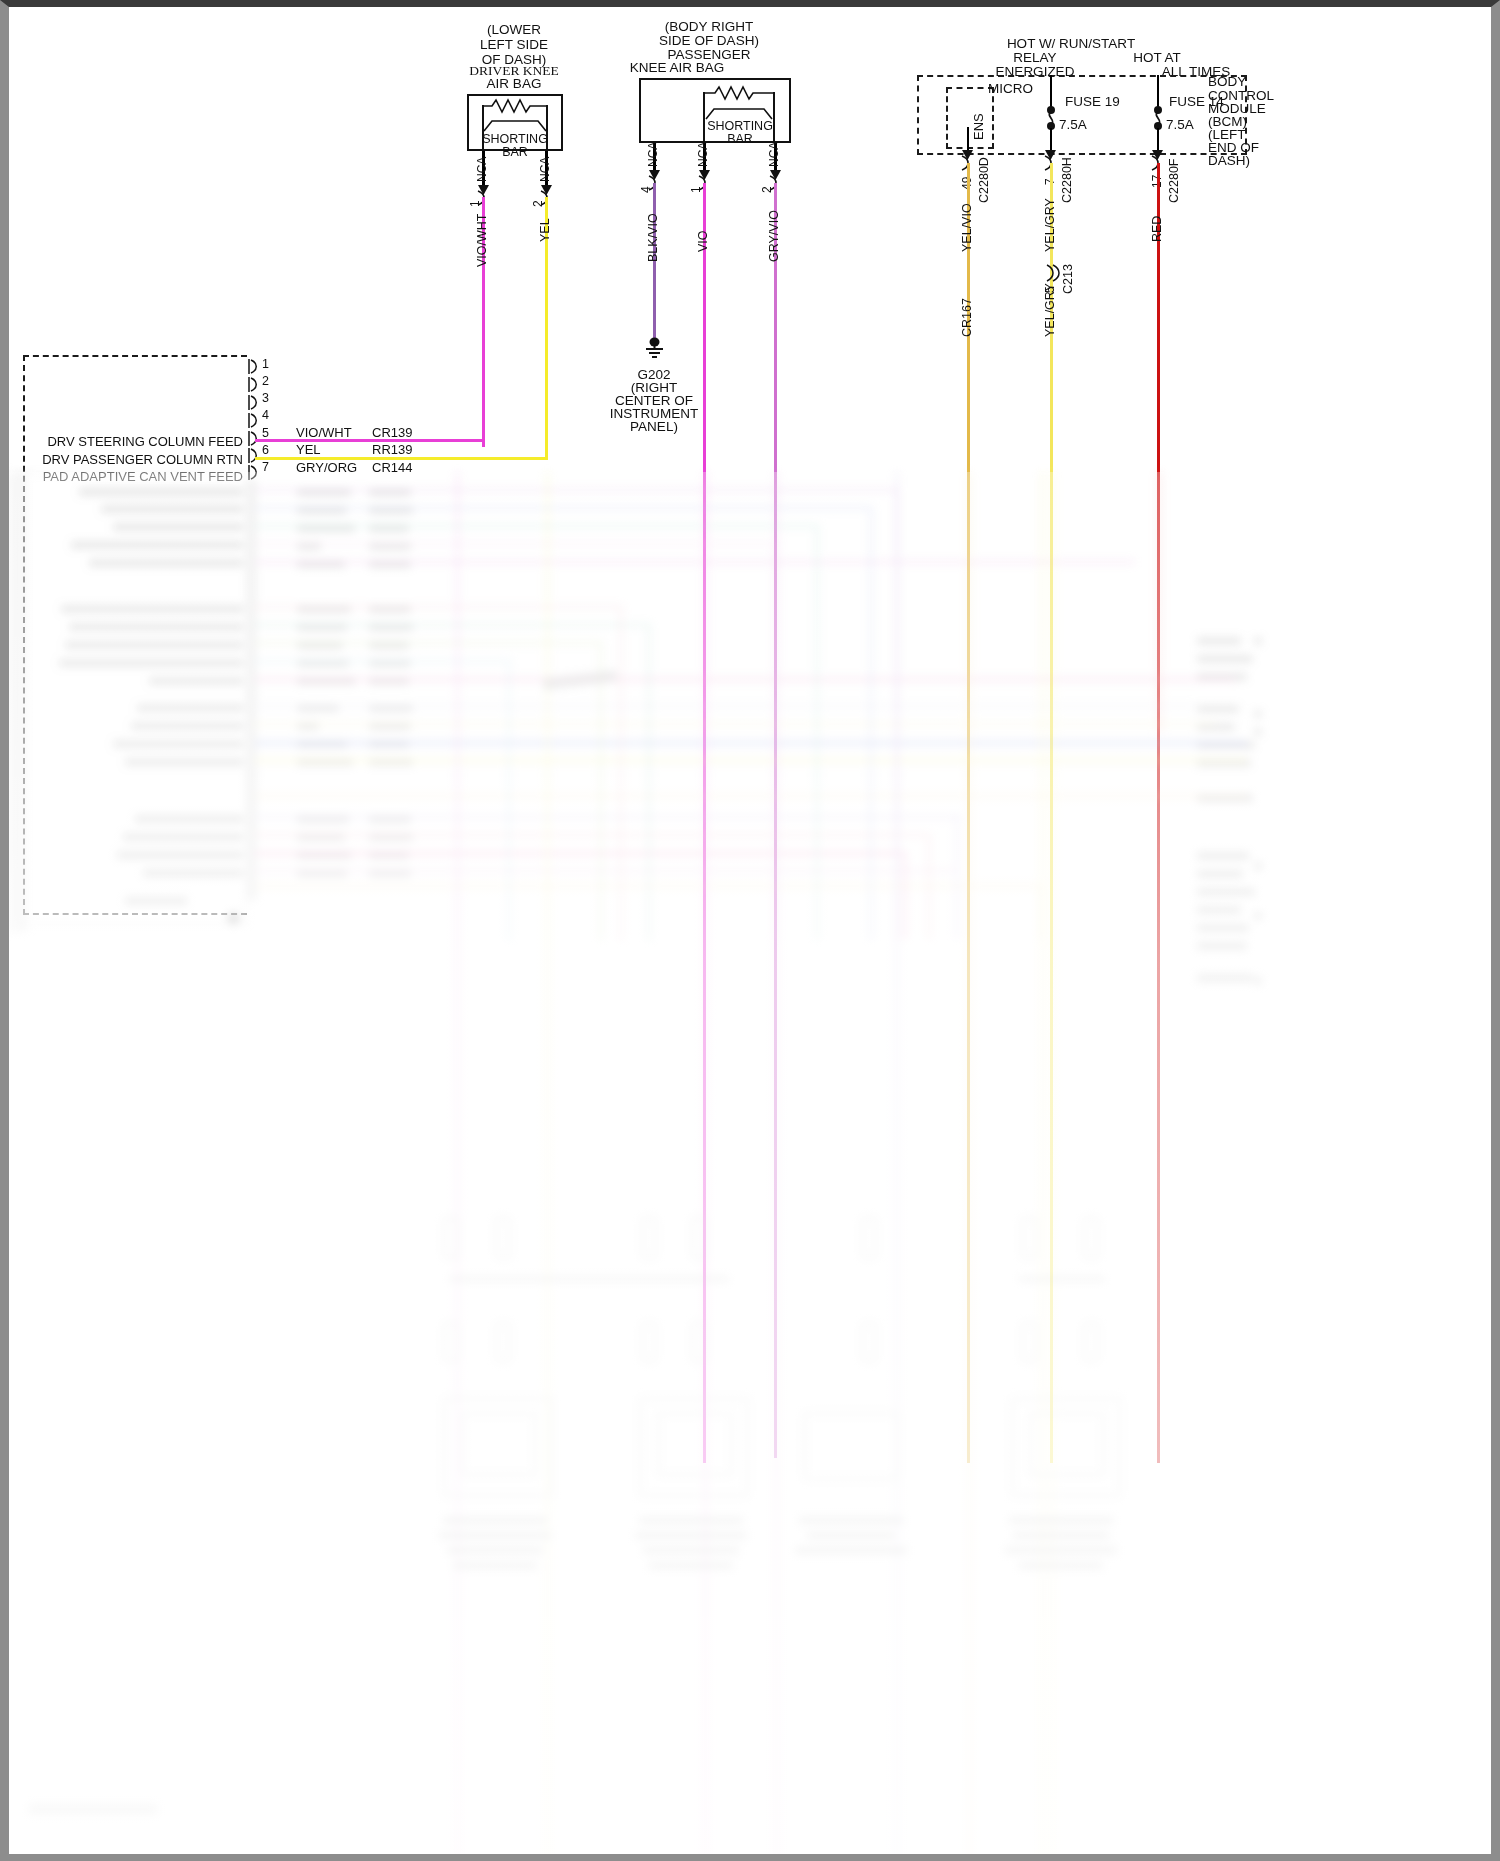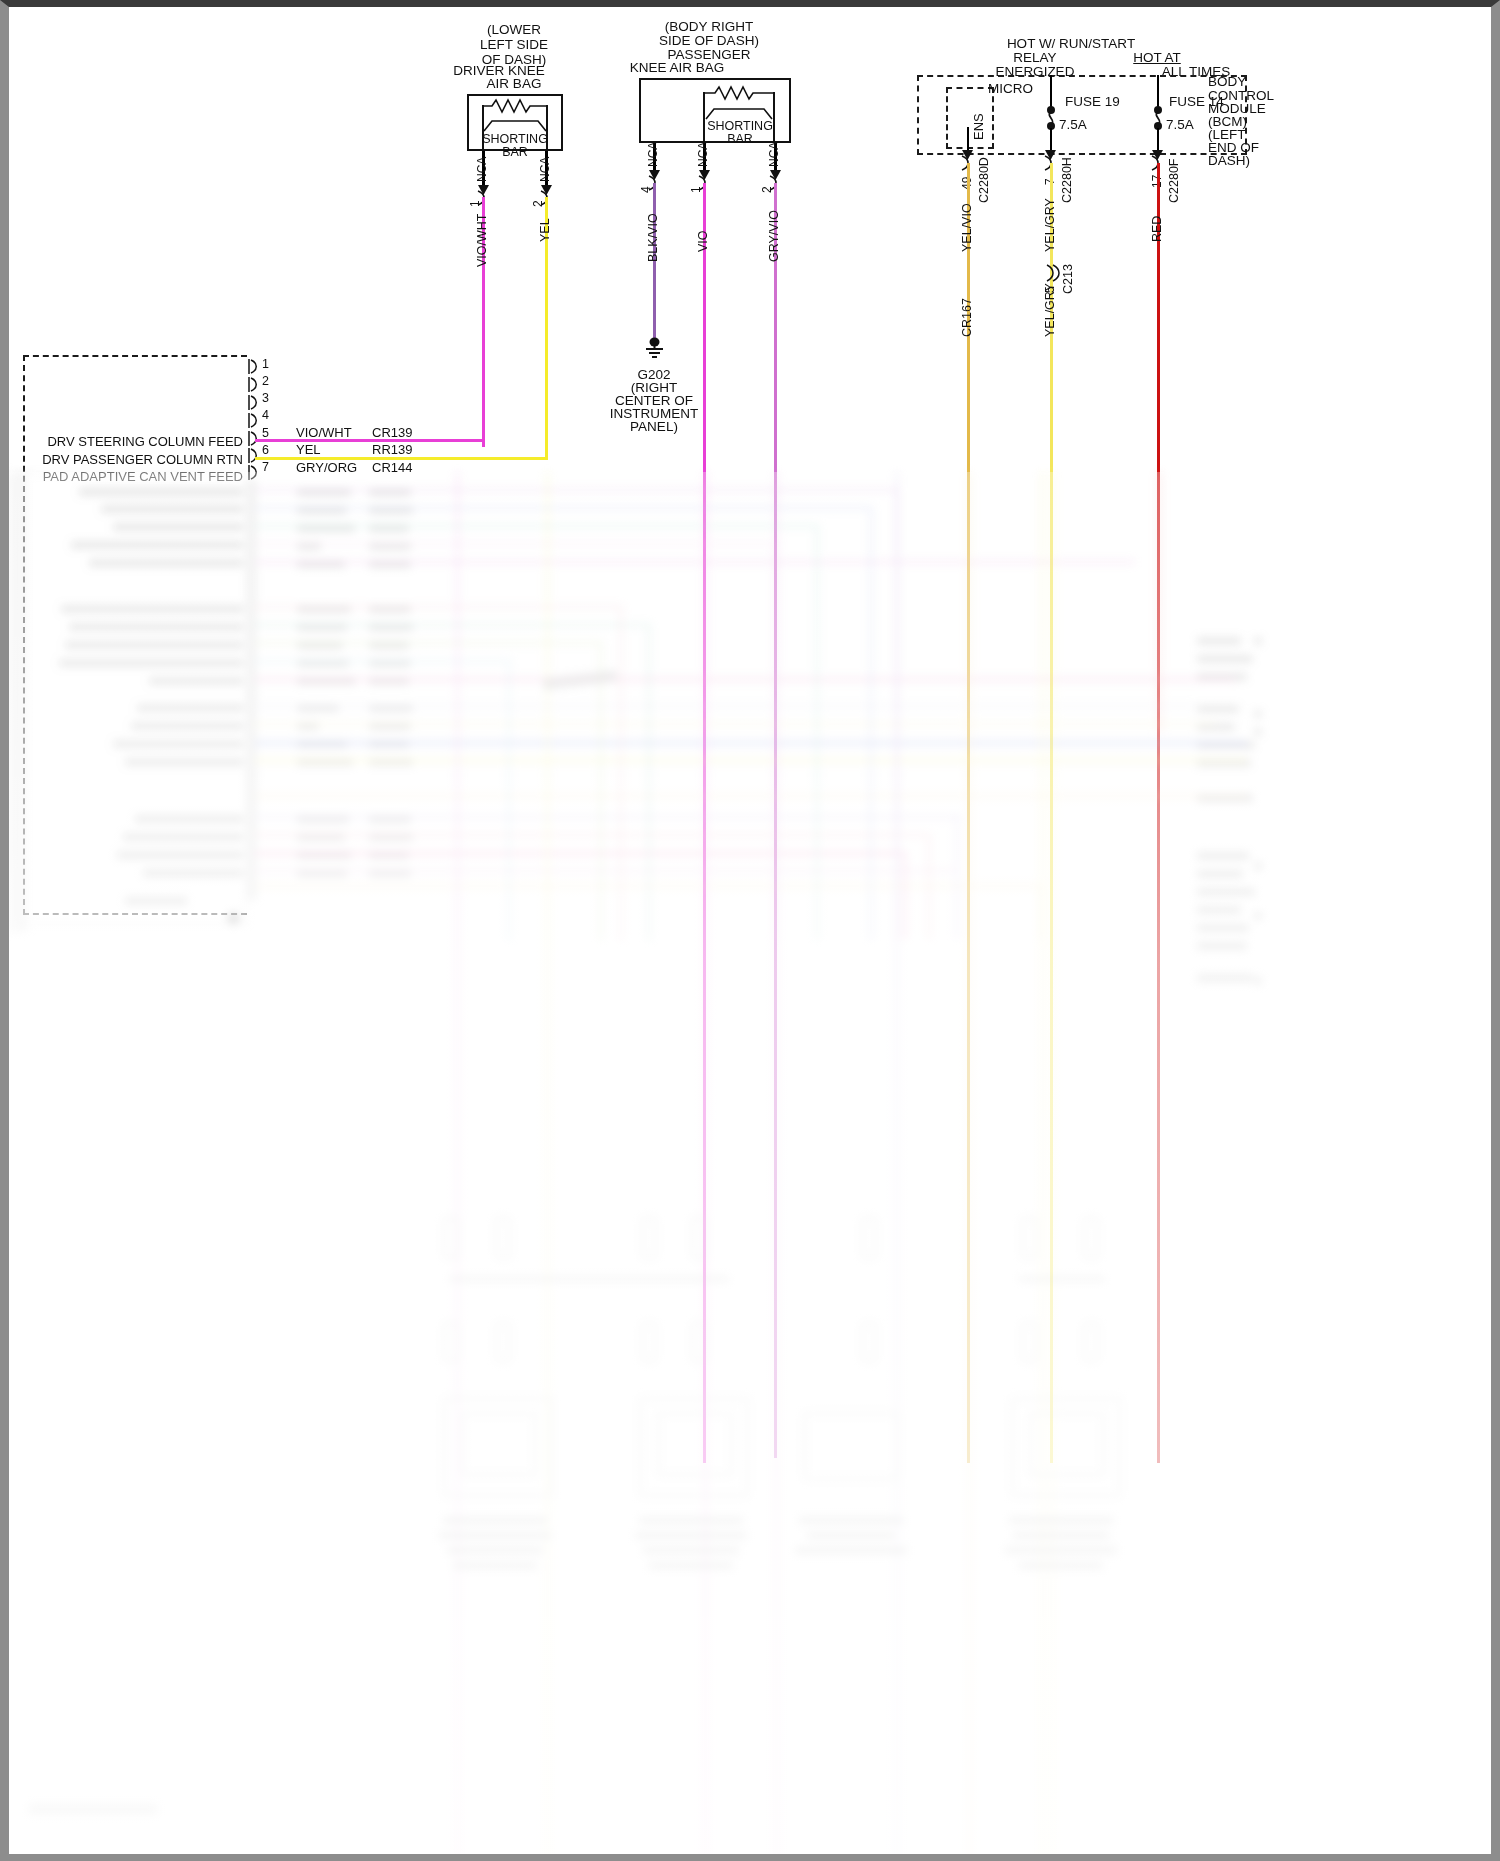--- a/index.html
+++ b/index.html
@@ -34,21 +34,21 @@
 </head>
 <body>
 
 <div id="page">
   <div id="sheet">
 
     <div>
       <div class="t tc" style="left:505px;top:15px;">(LOWER</div>
       <div class="t tc" style="left:505px;top:30px;">LEFT SIDE</div>
       <div class="t tc" style="left:505px;top:45px;">OF DASH)</div>
-      <div class="t tc" style="left:490px;top:56px;">DRIVER KNEE</div>
+      <div class="t tc" style="left:505px;top:56px;font-family:Liberation Serif, serif;">DRIVER KNEE</div>
       <div class="t tc" style="left:505px;top:69px;">AIR BAG</div>
 
       <div class="box" style="left:458px;top:87px;width:96px;height:57px;"></div>
 
       <div class="box" style="left:473px;top:98px;width:66px;height:46px;border-top:none;"></div>
       <svg style="left:473px;top:92px;width:66px;height:14px;">
         <polyline points="0,7 10,7 14,1 20,13 26,1 32,13 38,1 44,13 48,7 66,7" fill="none" stroke="#111" stroke-width="1.6"></polyline>
       </svg>
       <svg style="left:475px;top:113px;width:62px;height:12px;">
         <polyline points="0,11 8,1 54,1 62,11" fill="none" stroke="#111" stroke-width="1.6"></polyline>
@@ -146,21 +146,21 @@
       <div class="vt" style="left:751px;top:186px;font-size:12px;">2</div>
       <div class="vl" style="left:765px;top:176px;height:1275px;background:#d070cf;"></div>
       <div class="vt" style="left:758px;top:255px;font-size:12.5px;">GRY/VIO</div>
     </div>
 
     <div>
 
       <div class="t tc" style="left:1062px;top:29px;">HOT W/ RUN/START</div>
       <div class="t tc" style="left:1026px;top:43px;">RELAY</div>
       <div class="t tc" style="left:1026px;top:57px;">ENERGIZED</div>
-      <div class="t tc" style="left:1148px;top:43px;text-decoration:underline;">HOT AT</div>
+      <div class="t tc" style="left:1148px;top:43px;">HOT AT</div>
       <div class="t tc" style="left:1148px;top:57px;margin-left:39px;">ALL TIMES</div>
 
       <div class="dbox" style="left:908px;top:68px;width:330px;height:80px;"></div>
 
       <div class="dbox" style="left:937px;top:80px;width:48px;height:62px;"></div>
       <div class="t tl" style="left:979px;top:74px;">MICRO</div>
       <div class="vt" style="left:962px;top:133px;font-size:13px;">ENS</div>
 
       <div class="wire blk" style="left:958px;top:120px;width:2px;height:28px;"></div>
       <svg style="left:951px;top:140px;width:16px;height:14px;">

